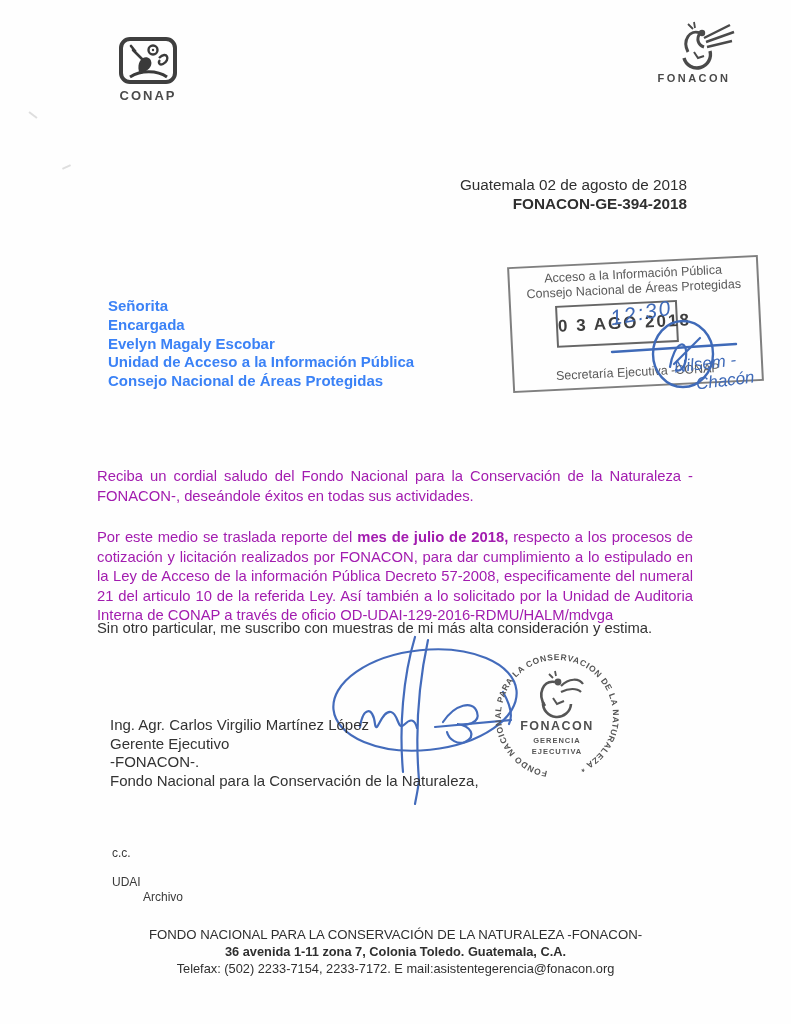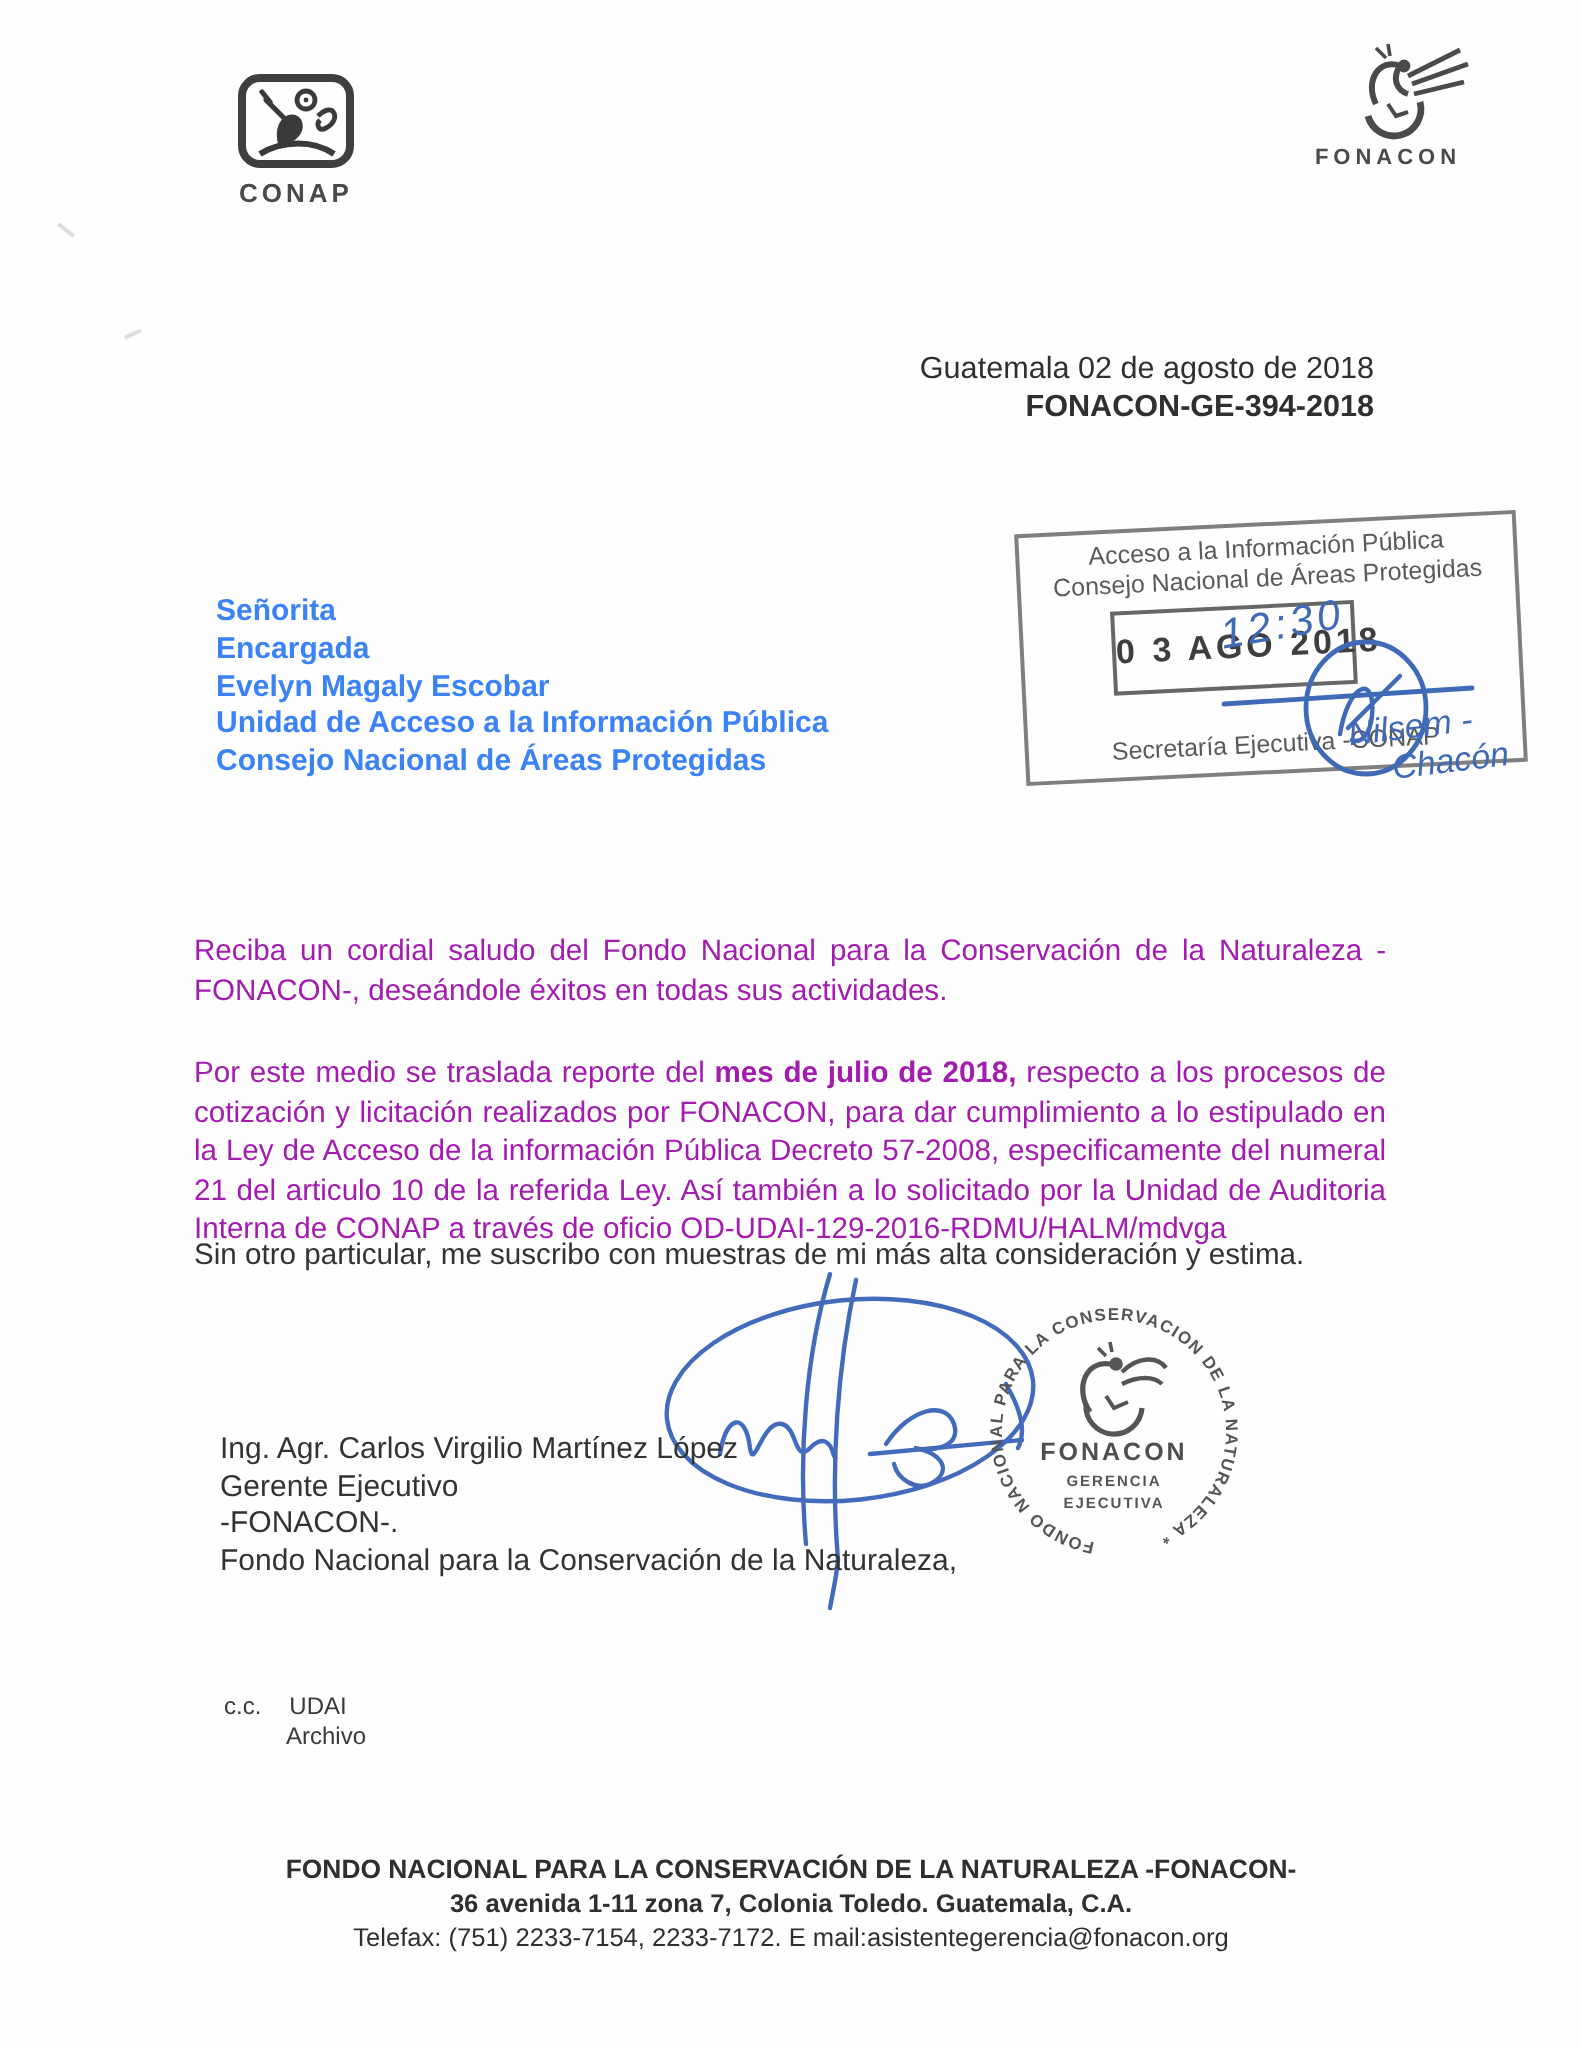--- a/index.html
+++ b/index.html
@@ -53,26 +53,26 @@
   .closing{left:97px;top:620px;font-size:14.8px;color:#333;}
 
   
   .signature-svg{left:315px;top:632px;width:230px;height:175px;}
   .exec-stamp{left:495px;top:652px;width:130px;height:130px;}
 
   .sigblock{left:110px;top:716px;width:560px;font-size:15px;line-height:18.6px;color:#333;}
 
   
   .ccblock{left:112px;top:846px;font-size:12px;color:#3a3a3a;line-height:15px;}
-  .ccrow{display:flex;gap:14px;}
+  .ccrow{display:flex;gap:14px;flex-direction:column;}
   .ccindent{margin-left:31px;}
 
   
   .footer{left:0;top:927px;width:791px;text-align:center;color:#2f2f2f;}
-  .f1{font-size:13.2px;font-weight:bold;margin-bottom:2px;}
+  .f1{font-size:13.2px;font-weight:normal;margin-bottom:2px;}
   .f2{font-size:12.8px;font-weight:bold;margin-bottom:2px;}
   .f3{font-size:12.8px;}
 
   
   .speck{position:absolute;border-top:2px solid #b9b9b9;opacity:.45;}
   .speck1{left:28px;top:114px;width:10px;transform:rotate(38deg);}
   .speck2{left:62px;top:166px;width:9px;transform:rotate(-24deg);}
 </style>
 </head>
 <body>
@@ -186,16 +186,16 @@
     <div class="ccrow">
       <span>c.c.</span>
       <span>UDAI</span>
     </div>
     <div class="ccindent">Archivo</div>
   </div>
 
   <div class="abs footer">
     <div class="f1">FONDO NACIONAL PARA LA CONSERVACIÓN DE LA NATURALEZA -FONACON-</div>
     <div class="f2">36 avenida 1-11 zona 7, Colonia Toledo. Guatemala, C.A.</div>
-    <div class="f3">Telefax:  (751) 2233-7154, 2233-7172.  E mail:asistentegerencia@fonacon.org</div>
+    <div class="f3">Telefax:  (502) 2233-7154, 2233-7172.  E mail:asistentegerencia@fonacon.org</div>
   </div>
 
 </div>
 
 </body></html>

